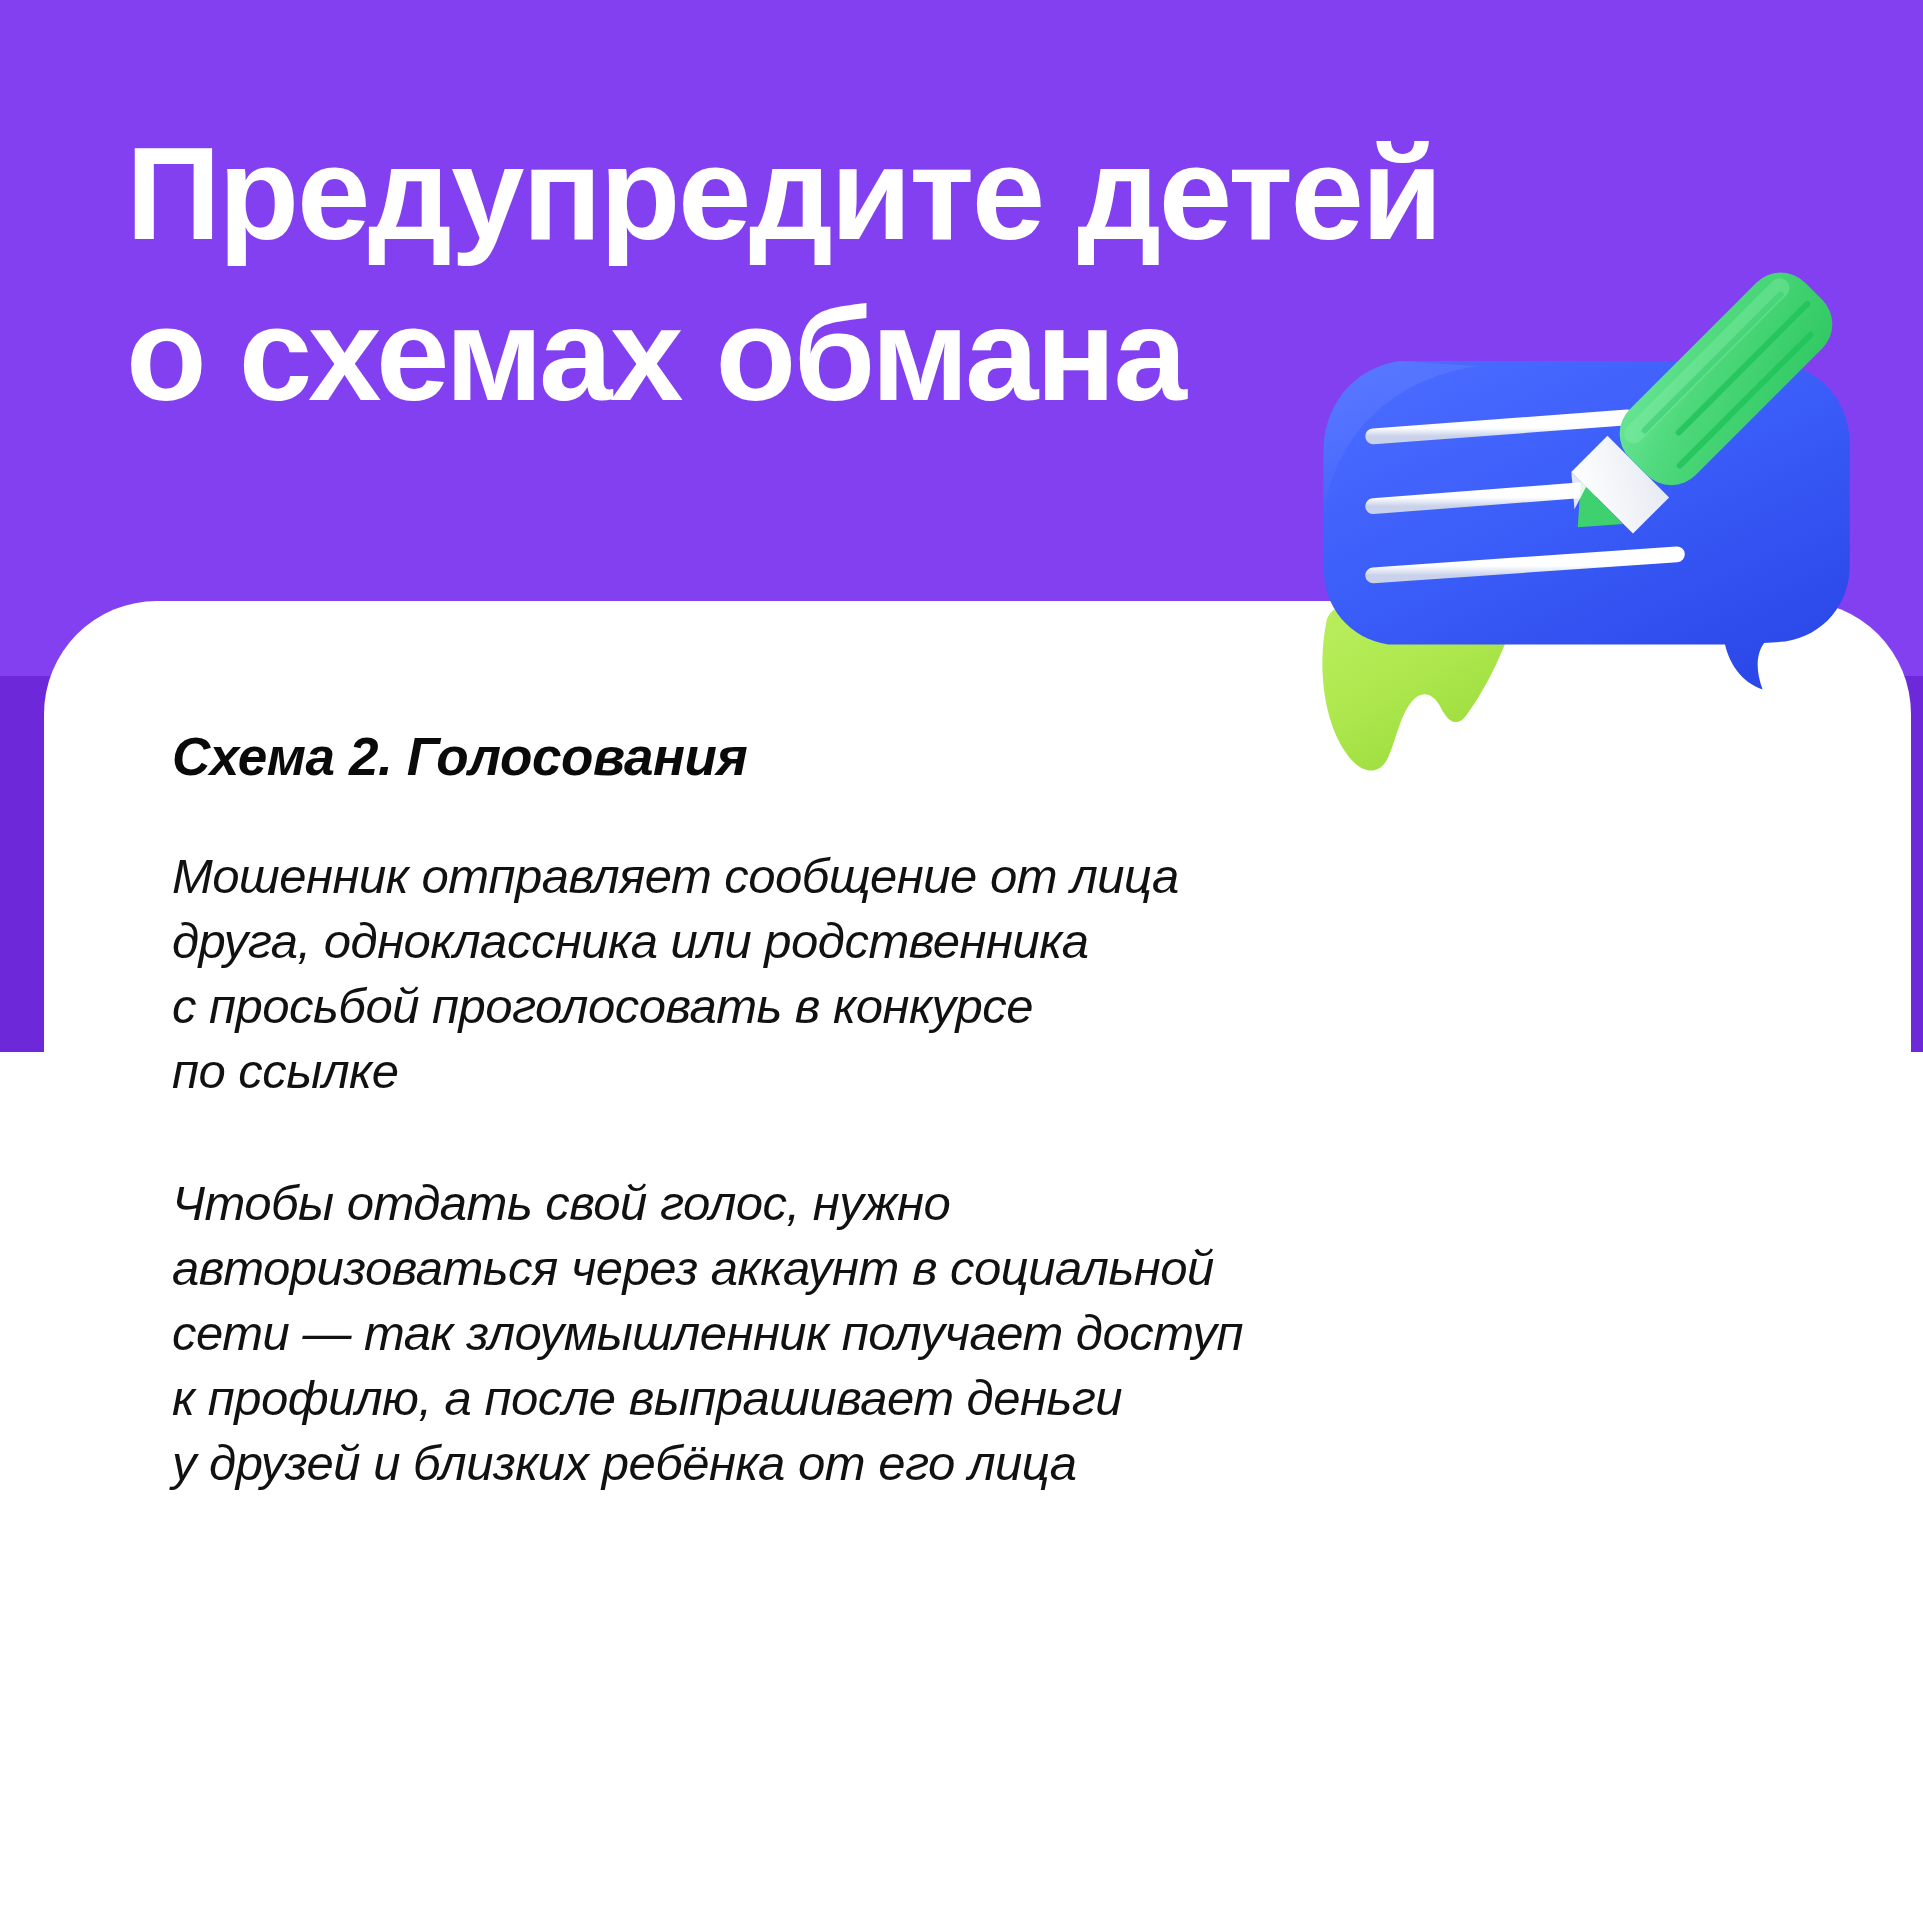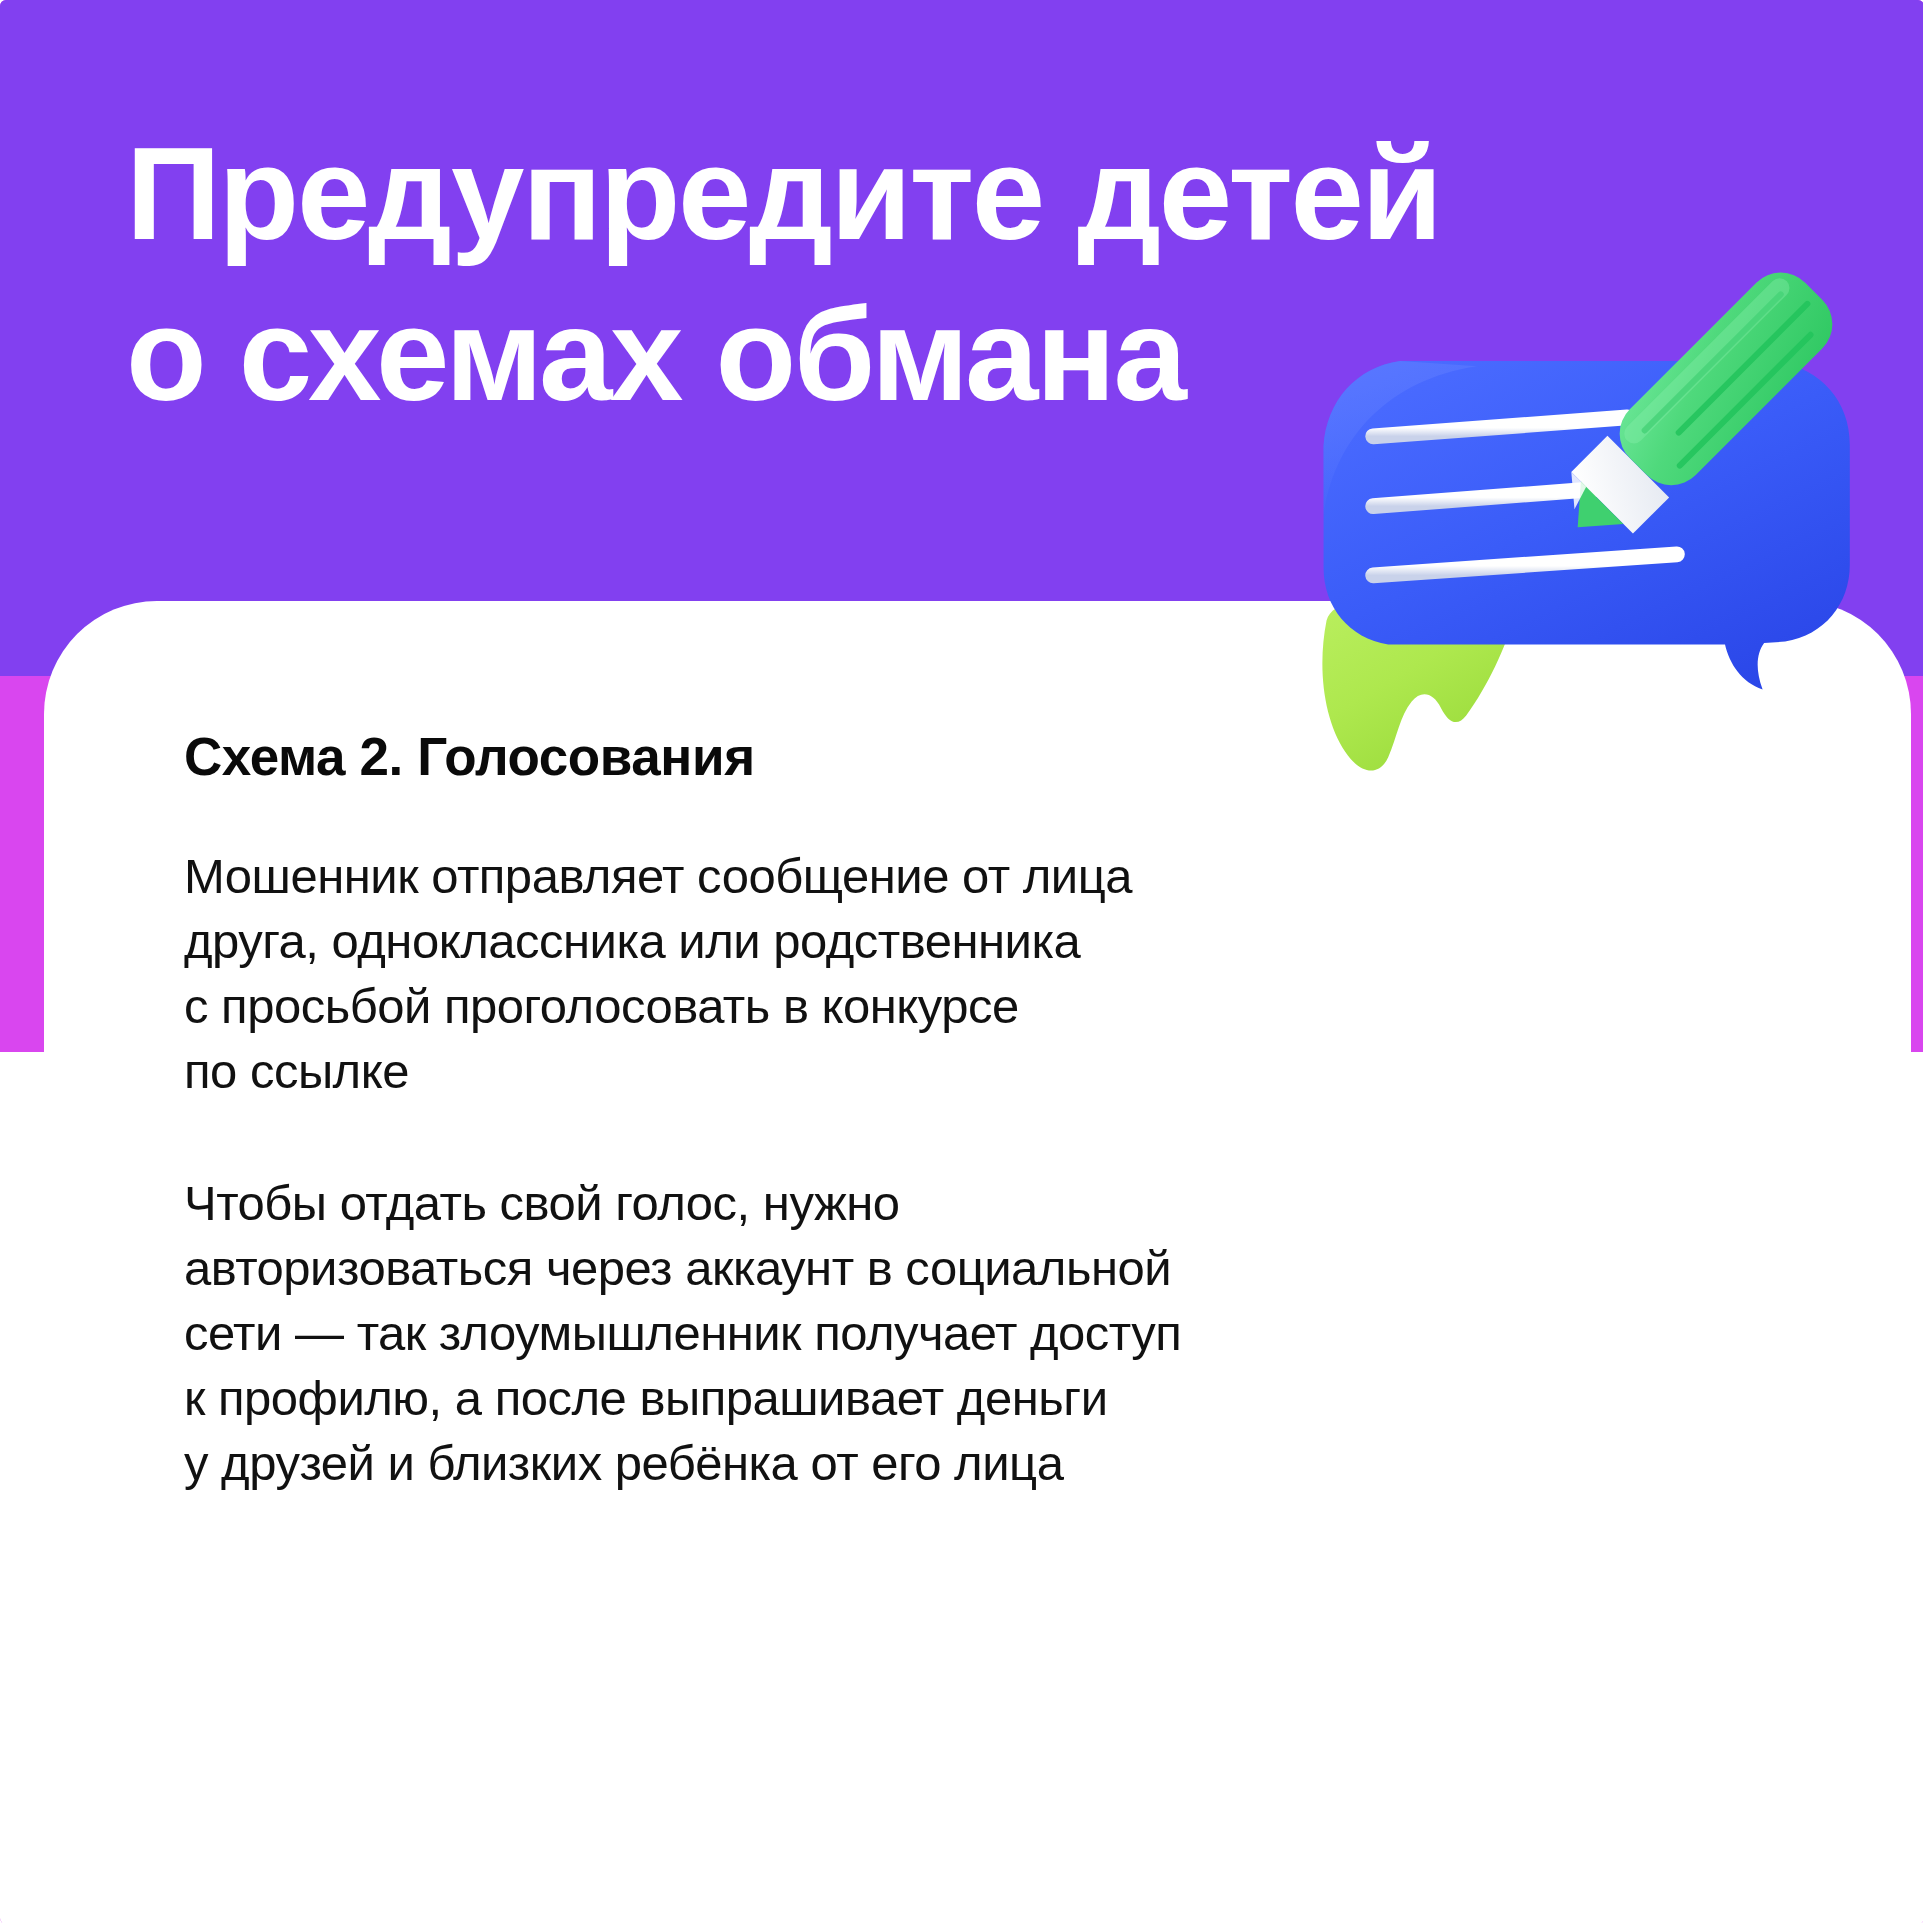--- a/index.html
+++ b/index.html
@@ -10,22 +10,21 @@
   }
   body {
     font-family: "Liberation Sans", "DejaVu Sans", sans-serif;
   }
 
   .canvas {
     position: relative;
     width: 1924px;
     height: 1924px;
     overflow: hidden;
-    background: #d946ef;
-    border-radius: 6px;
+    background: #6d28d9;
   }
 
   
   .hero {
     position: absolute;
     left: 0;
     top: 0;
     width: 1924px;
     height: 676px;
     background: #8240F0;
@@ -66,23 +65,24 @@
     left: 0;
     top: 1052px;
     width: 1924px;
     height: 872px;
     background: #FFFFFF;
     z-index: 2;
   }
 
   .card-body {
     position: absolute;
-    left: 140px;
+    left: 128px;
     top: 126px;
     width: 1503px;
+    font-style: italic;
   }
 
   .scheme-heading {
     margin: 0 0 56px 0;
     font-size: 53px;
     font-weight: 700;
     line-height: 1.15;
     color: #0A0A0A;
     letter-spacing: -0.4px;
   }

